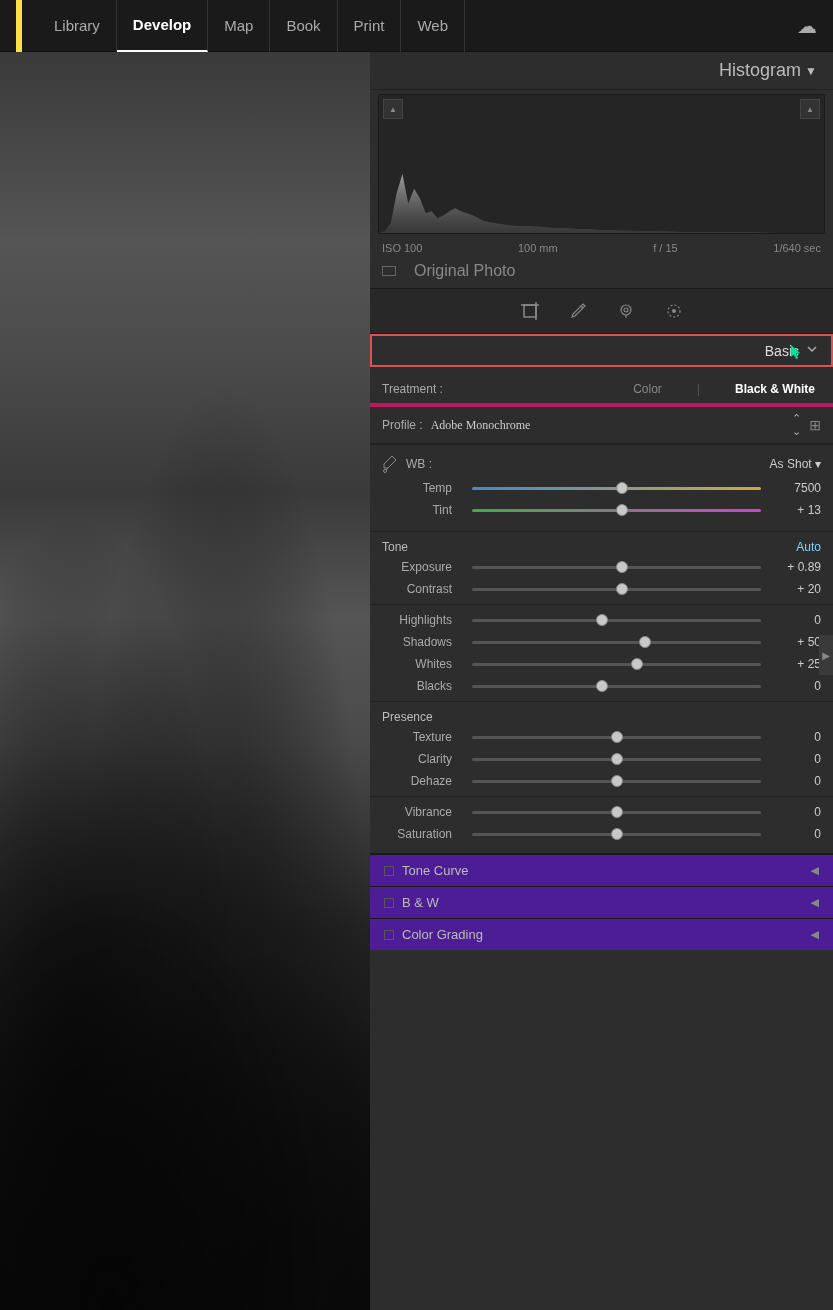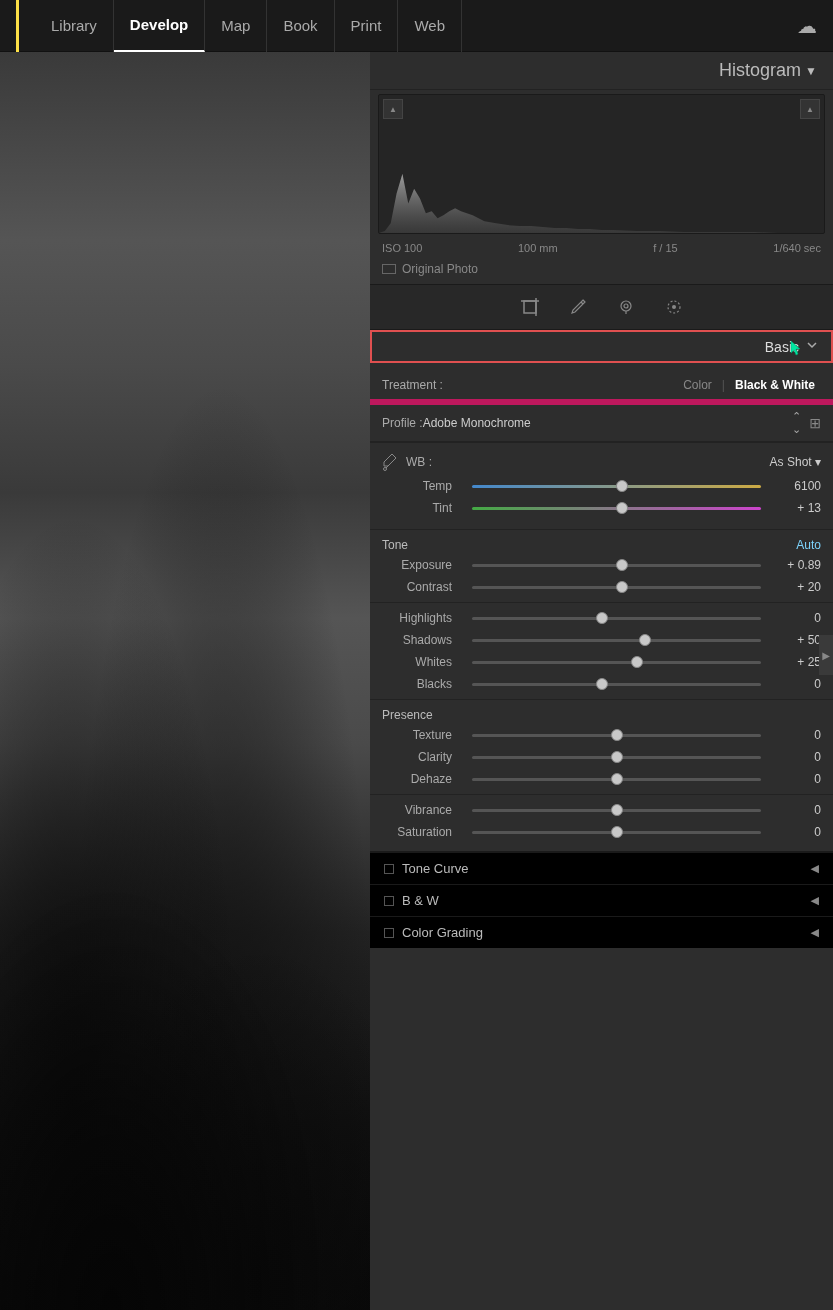--- a/index.html
+++ b/index.html
@@ -25,21 +25,21 @@
     .nav-item {
       padding: 0 16px;
       height: 52px;
       display: flex;
       align-items: center;
       color: #aaa;
       font-size: 15px;
       cursor: pointer;
       border-right: 1px solid #333;
     }
-    .nav-item:first-child { border-left: 3px solid #fde047; padding-left: 32px; }
+    .nav-item:first-child { border-left: 6px solid #fde047; padding-left: 32px; }
     .nav-item.active {
       color: #fff;
       font-weight: bold;
       border-bottom: 2px solid #fff;
     }
     .nav-cloud {
       margin-left: auto;
       color: #aaa;
       font-size: 20px;
       cursor: pointer;
@@ -175,23 +175,23 @@
       justify-content: space-between;
       padding: 4px 12px;
       font-size: 11px;
       color: #888;
     }
 
     .original-photo-row {
       display: flex;
       align-items: center;
       padding: 4px 12px 8px;
-      font-size: 12px;
-      color: #888;
-      gap: 6px;
+      font-size: 16px;
+      color: #888;
+      gap: 18px;
     }
     .orig-icon {
       width: 14px;
       height: 10px;
       border: 1px solid #666;
       display: inline-block;
     }
 
     
     .toolbar {
@@ -244,31 +244,31 @@
       padding: 8px 0;
       background: #2d2d2d;
       border-bottom: 1px solid #1a1a1a;
     }
 
     
     .treatment-row {
       display: flex;
       align-items: center;
       padding: 5px 12px;
-      border-bottom: 6px solid #be185d;
+      border-bottom: 4px solid #be185d;
     }
     .treatment-label {
       color: #aaa;
       font-size: 12px;
       margin-right: 16px;
     }
     .treatment-options {
       display: flex;
       align-items: center;
-      gap: 4px;
+      gap: 29px;
       margin-left: auto;
     }
     .treatment-option {
       color: #888;
       font-size: 12px;
       cursor: pointer;
       padding: 2px 6px;
     }
     .treatment-option.active {
       color: #fff;
@@ -395,21 +395,21 @@
       background: #222;
       margin: 4px 0;
     }
 
     
     .collapsed-section {
       display: flex;
       align-items: center;
       justify-content: space-between;
       padding: 8px 14px;
-      background: #000000;
+      background: #4c1d95;
       border-top: 1px solid #1a1a1a;
       cursor: pointer;
     }
     .collapsed-section-left {
       display: flex;
       align-items: center;
       gap: 8px;
     }
     .section-square {
       width: 10px;
@@ -545,21 +545,21 @@
         <span class="treatment-label">Treatment :</span>
         <div class="treatment-options">
           <span class="treatment-option">Color</span>
           <span class="treatment-divider">|</span>
           <span class="treatment-option active">Black &amp; White</span>
         </div>
       </div>
 
       <div class="profile-row">
         <span class="profile-label">Profile :</span>
-        <span style="flex:1; color:#ccc; font-size:12px; cursor:pointer;">Adobe Monochrome</span>
+        <span style="flex:1; margin-left:8px; color:#ccc; font-size:12px; cursor:pointer;font-family:Liberation Serif, serif;">Adobe Monochrome</span>
         <span style="color:#aaa; font-size:11px; cursor:pointer;">⌃<br>⌄</span>
         <span class="profile-grid-icon">⊞</span>
       </div>
 
       <div class="wb-section">
         <div class="wb-row">
           <div class="eyedropper-icon">
             <svg width="16" height="20" viewBox="0 0 16 20">
               <path d="M10 2 L14 6 L6 14 L2 14 L2 10 Z" stroke="#888" stroke-width="1" fill="none"></path>
               <line x1="8" y1="12" x2="4" y2="16" stroke="#888" stroke-width="1"></line>
@@ -568,21 +568,21 @@
           </div>
           <span class="wb-label">WB :</span>
           <span class="wb-value">As Shot ▾</span>
         </div>
 
         <div class="slider-row">
           <span class="slider-label">Temp</span>
           <div class="slider-track slider-temp">
             <div class="slider-thumb" style="left:52%"></div>
           </div>
-          <span class="slider-value">6100</span>
+          <span class="slider-value">7500</span>
         </div>
 
         <div class="slider-row">
           <span class="slider-label">Tint</span>
           <div class="slider-track slider-tint">
             <div class="slider-thumb" style="left:52%"></div>
           </div>
           <span class="slider-value">+ 13</span>
         </div>
       </div>

